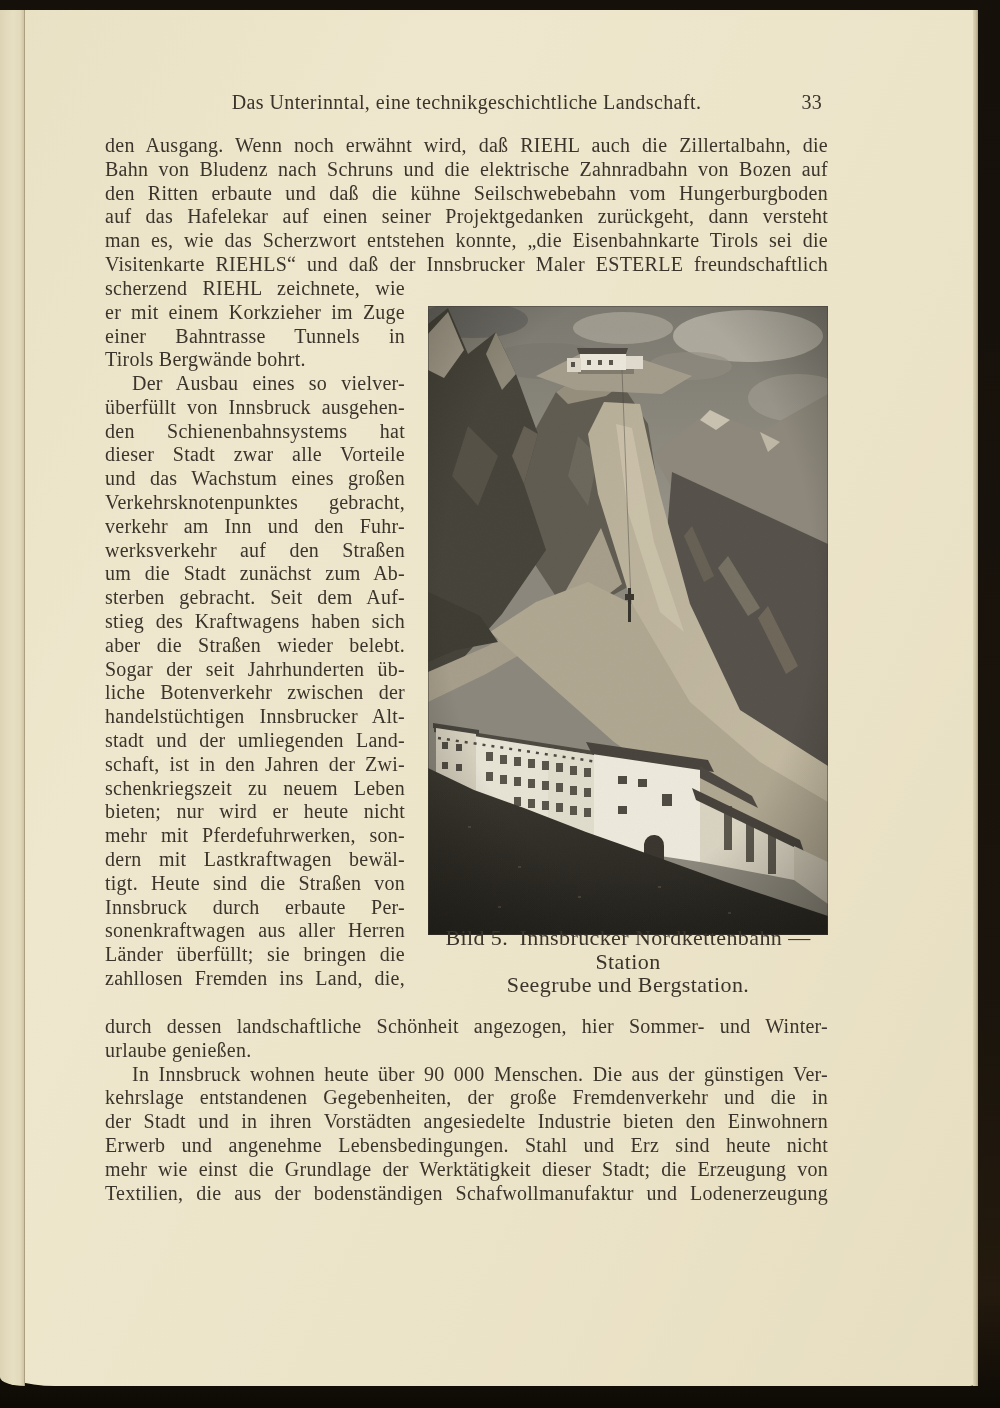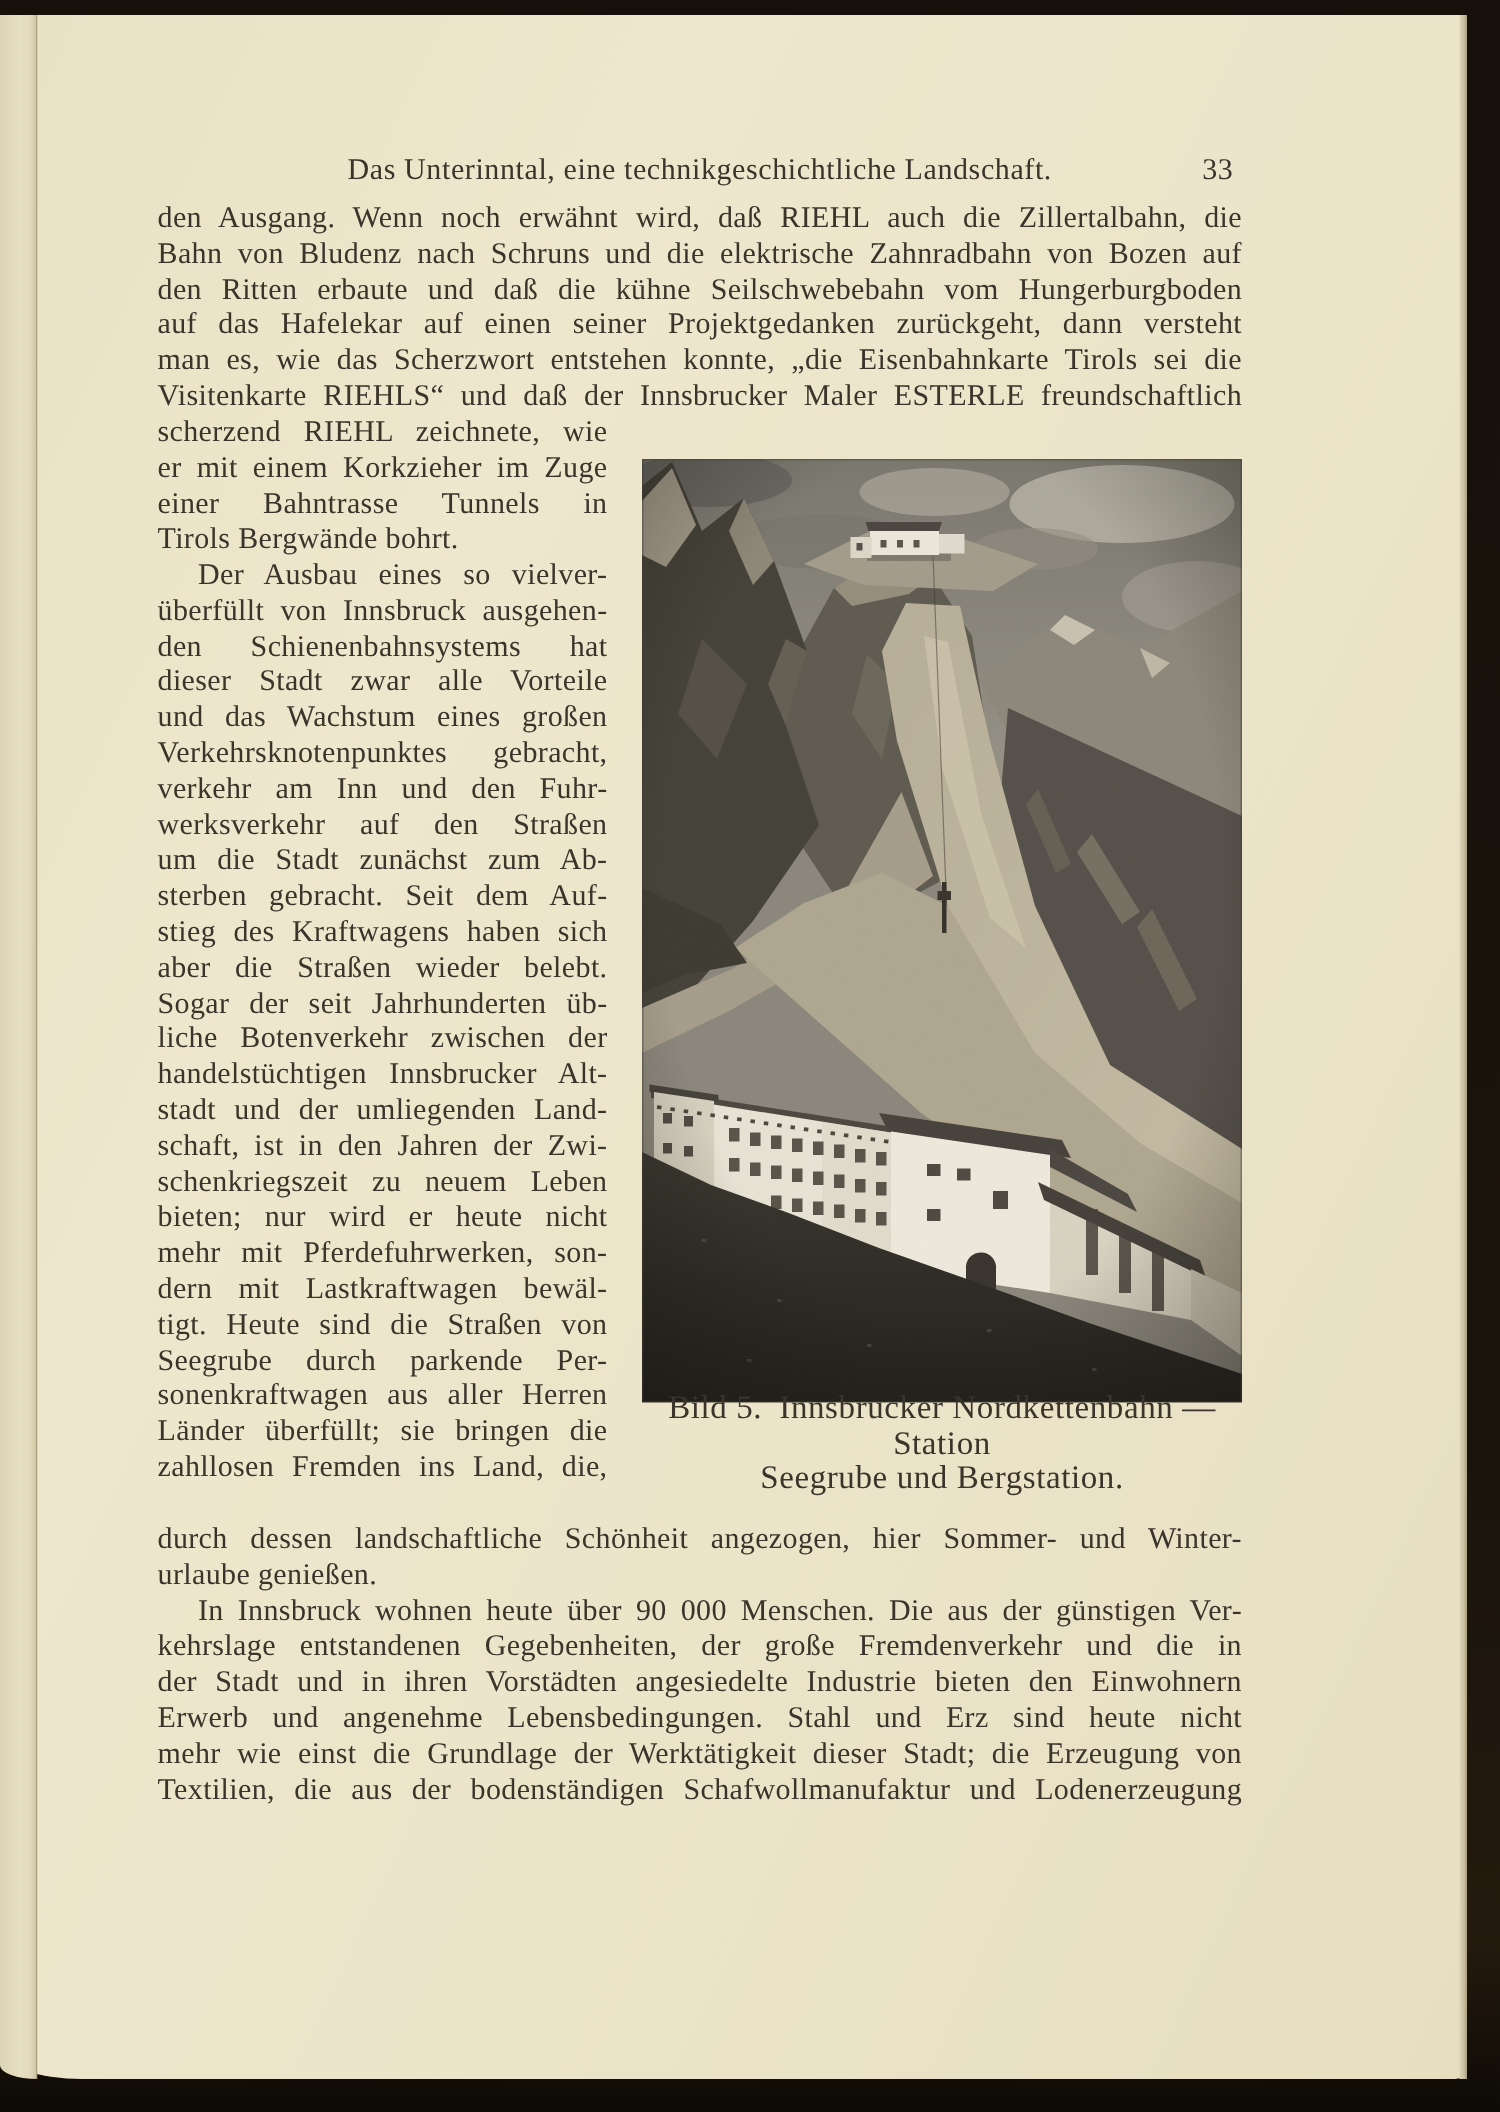--- a/index.html
+++ b/index.html
@@ -27,21 +27,21 @@
   }
   .tx{
     position:absolute;left:105px;width:723px;
     font-size:20px;line-height:23.8px;letter-spacing:.25px;
     color:#3b342b;
   }
   .line{text-align:justify;text-align-last:justify;}
   .flush .line:last-child{text-align-last:left;}
   .ind .line:first-child{text-indent:27px;}
   .colwrap{width:300px;}
-  .hdr{top:92px;height:30px;}
+  .hdr{top:81px;height:30px;}
   .hdr .title{text-align:center;letter-spacing:.4px;}
   .hdr .pageno{position:absolute;right:6px;top:0;}
   .photo{position:absolute;left:428px;top:296px;width:400px;height:629px;}
   .photo svg{display:block;}
   .cap{
     position:absolute;left:428px;top:916px;width:400px;
     text-align:center;font-size:22px;line-height:23.5px;
     letter-spacing:.4px;color:#3b342b;
   }
 </style>
@@ -89,21 +89,21 @@
       <div class="line">Sogar der seit Jahrhunderten üb-</div>
       <div class="line">liche Botenverkehr zwischen der</div>
       <div class="line">handelstüchtigen Innsbrucker Alt-</div>
       <div class="line">stadt und der umliegenden Land-</div>
       <div class="line">schaft, ist in den Jahren der Zwi-</div>
       <div class="line">schenkriegszeit zu neuem Leben</div>
       <div class="line">bieten; nur wird er heute nicht</div>
       <div class="line">mehr mit Pferdefuhrwerken, son-</div>
       <div class="line">dern mit Lastkraftwagen bewäl-</div>
       <div class="line">tigt. Heute sind die Straßen von</div>
-      <div class="line">Seegrube durch parkende Per-</div>
+      <div class="line">Innsbruck durch erbaute Per-</div>
       <div class="line">sonenkraftwagen aus aller Herren</div>
       <div class="line">Länder überfüllt; sie bringen die</div>
       <div class="line">zahllosen Fremden ins Land, die,</div>
     </div>
 
   <div class="tx flush" style="top:1005px">
       <div class="line">durch dessen landschaftliche Schönheit angezogen, hier Sommer- und Winter-</div>
       <div class="line">urlaube genießen.</div>
     </div>
 

